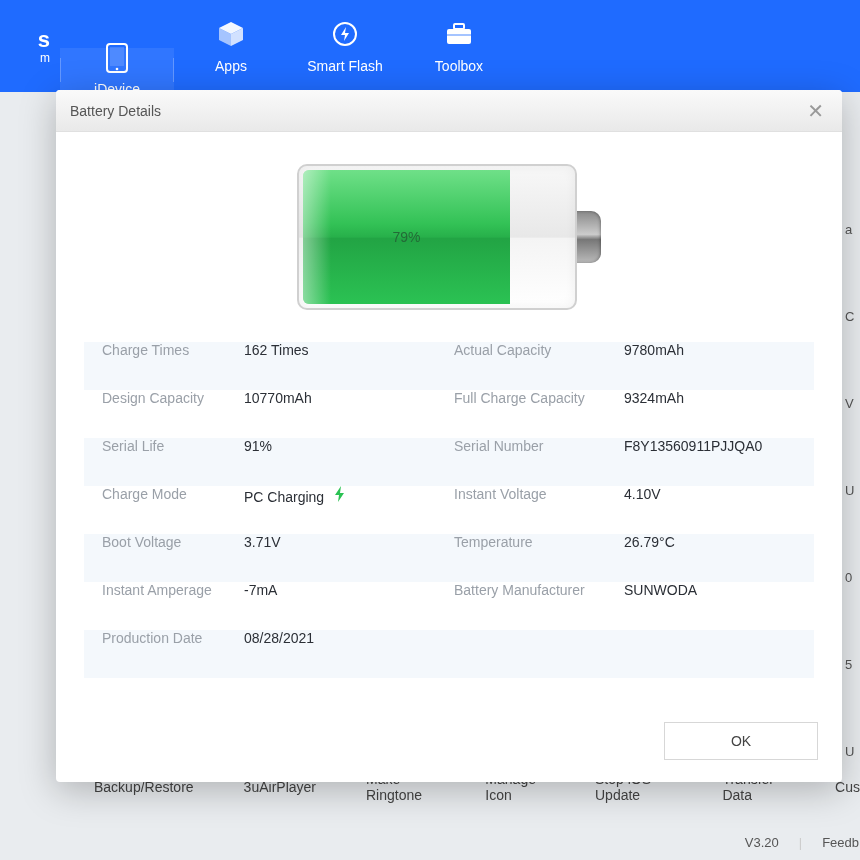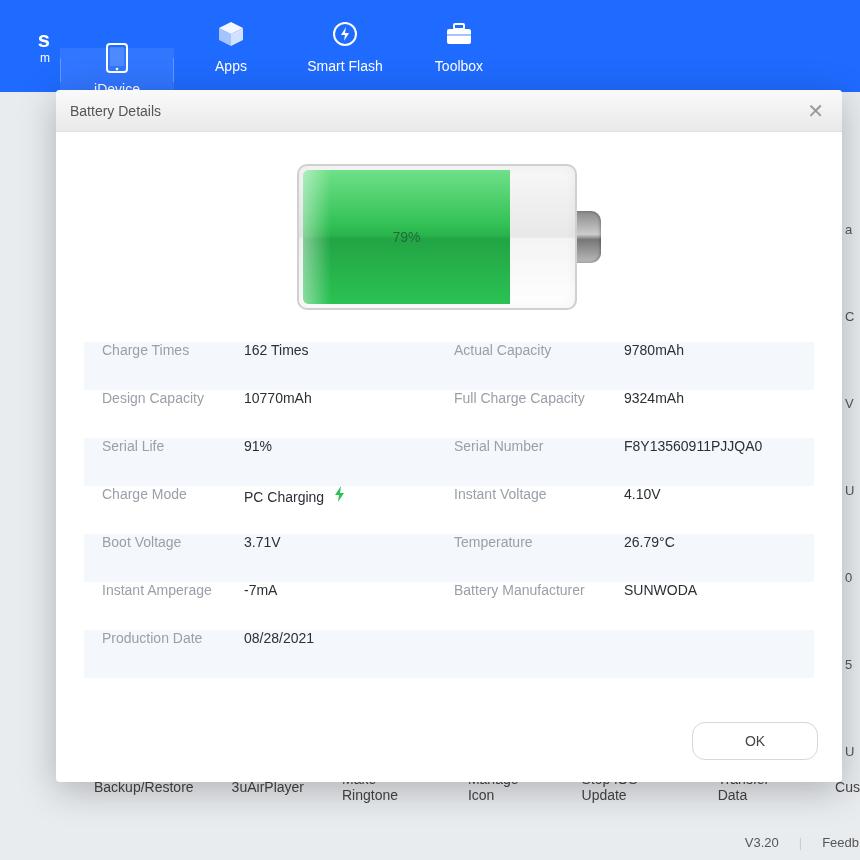--- a/index.html
+++ b/index.html
@@ -79,21 +79,21 @@
   }
   .bottom-links {
     position: absolute;
     bottom: 48px;
     left: 0;
     right: 0;
     height: 50px;
     display: flex;
     align-items: center;
     padding-left: 94px;
-    gap: 38px;
+    gap: 50px;
     font-size: 14px;
     color: #444;
   }
   .status-bar {
     position: absolute;
     bottom: 0;
     left: 0;
     right: 0;
     height: 36px;
     display: flex;
@@ -224,25 +224,25 @@
     color: #2bc253;
     margin-left: 6px;
   }
   .modal-footer {
     margin-top: auto;
     padding: 16px 24px 22px;
     display: flex;
     justify-content: flex-end;
   }
   .ok-btn {
-    width: 126px;
+    width: 154px;
     height: 38px;
     border: 1px solid #d7d7d7;
     background: #fff;
-    border-radius: 13px;
+    border-radius: 0;
     font-size: 14px;
     color: #444;
     cursor: pointer;
   }
   .side-peek {
     position: absolute;
     right: 0;
     top: 130px;
     width: 18px;
     font-size: 13px;

